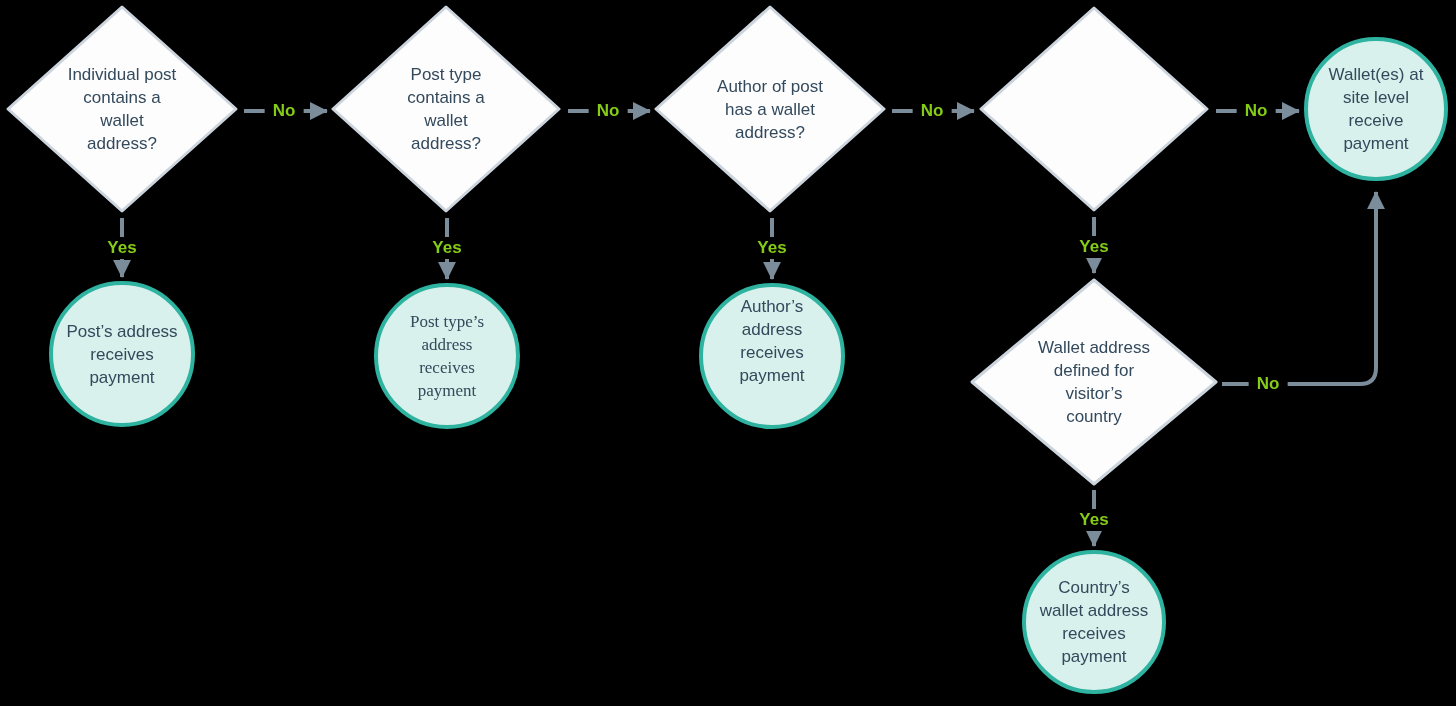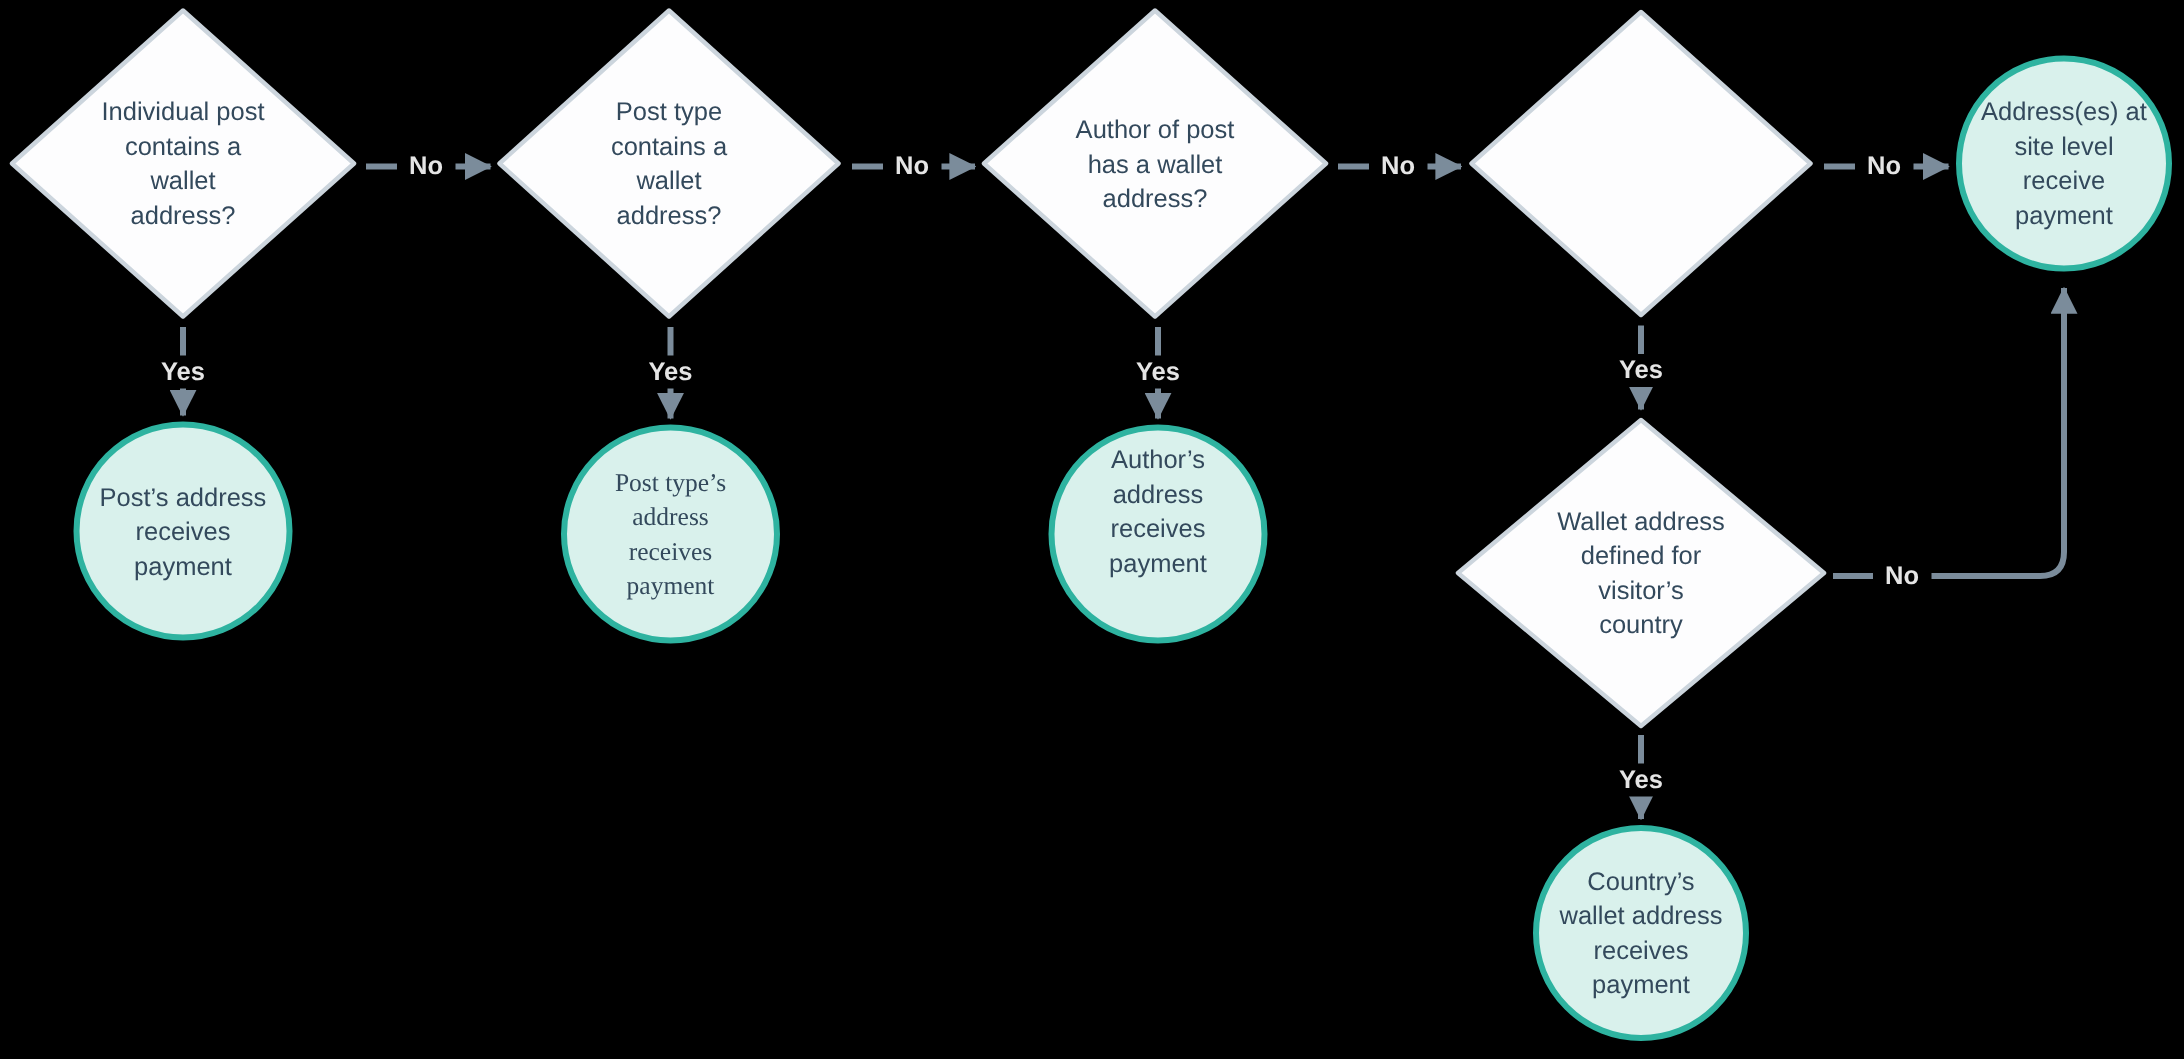--- a/index.html
+++ b/index.html
@@ -31,21 +31,21 @@
     color: #33495c;
     font-size: 17px;
     line-height: 23px;
     font-weight: 400;
     pointer-events: none;
   }
   .edge-label {
     position: absolute;
     transform: translate(-50%, -50%);
     background: #000000;
-    color: #e5e5e5;
+    color: #84cc16;
     font-size: 17px;
     font-weight: 700;
     padding: 1px 8px;
     line-height: 20px;
     pointer-events: none;
   }
 </style>
 </head>
 <body>
 
@@ -97,21 +97,21 @@
 address
 receives
 payment</div>
   <div class="node-text" style="left:675px; top:7px;   width:190px; height:204px;text-align:center;">Author of post
 has a wallet
 address?</div>
   <div class="node-text" style="left:697px; top:270px; width:150px; height:142px;">Author’s
 address
 receives
 payment</div>
-  <div class="node-text" style="left:1301px;top:39px;  width:150px; height:140px;">Address(es) at
+  <div class="node-text" style="left:1301px;top:39px;  width:150px; height:140px;">Wallet(es) at
 site level
 receive
 payment</div>
   <div class="node-text" style="left:999px; top:280px; width:190px; height:204px;">Wallet address
 defined for
 visitor’s
 country</div>
   <div class="node-text" style="left:1019px;top:552px; width:150px; height:140px;text-align:center;">Country’s
 wallet address
 receives

